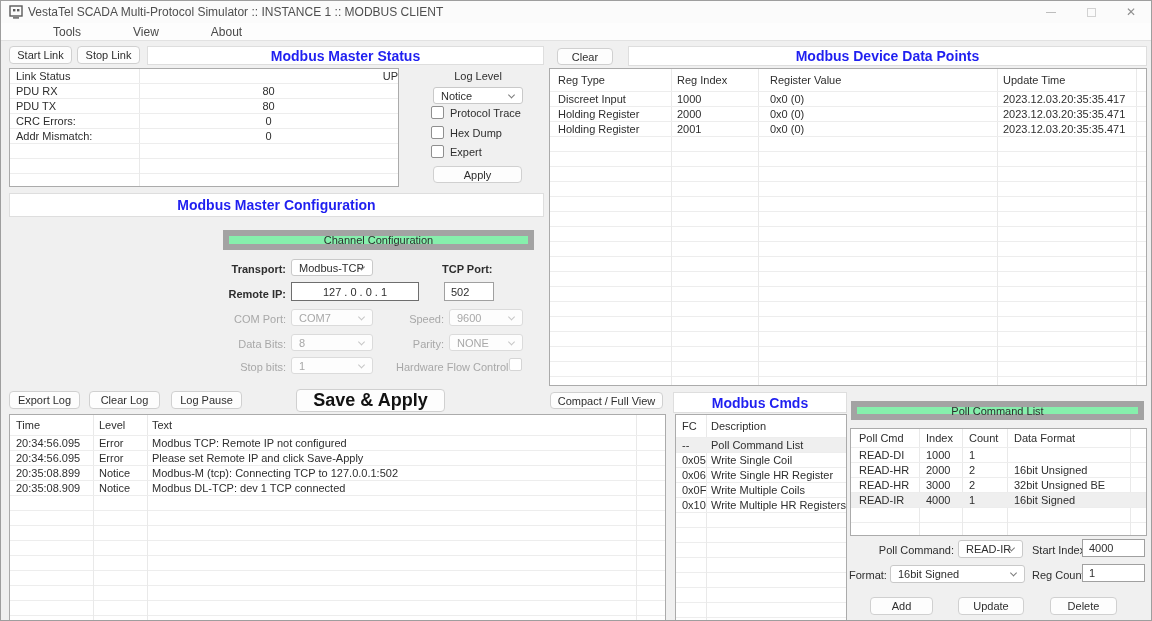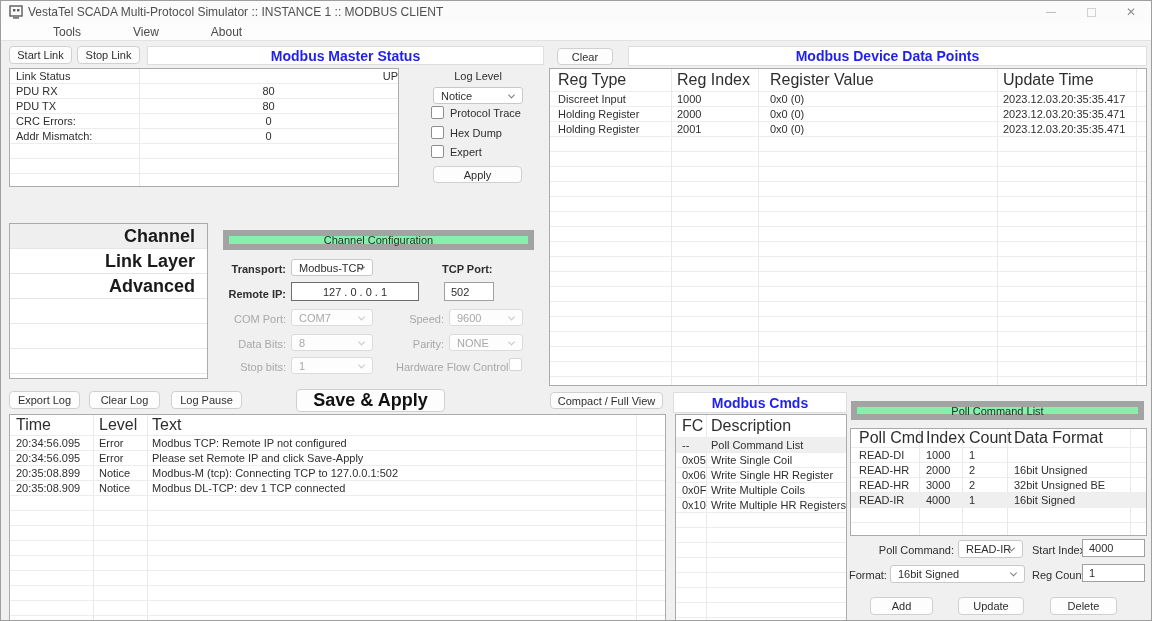--- a/index.html
+++ b/index.html
@@ -18,21 +18,21 @@
   
   .menubar { position:absolute; left:0; top:22px; width:100%; height:18px; background:#fdfdfd; border-bottom:1px solid #e2e2e2; display:flex; align-items:center; padding-left:8px; }
   .menuitem { font-size:12px; color:#4a4a4a; padding:0 8px;margin-left:36px; }
   
   .btn { position:absolute; background:#fdfdfd; border:1px solid #d0d0d0; border-radius:4px; font-size:11px; color:#2e2e2e; display:flex; align-items:center; justify-content:center; white-space:nowrap; }
   .hdrbar { position:absolute; background:#ffffff; border:1px solid #dedede; display:flex; align-items:center; justify-content:center; font-weight:bold; font-size:14px; color:var(--accent,#1f1ff0); white-space:nowrap; }
   .tbl { position:absolute; background:#fff; border:1px solid #ababab; display:flex; flex-direction:column; overflow:hidden; }
   .vline { position:absolute; top:0; bottom:0; width:1px; background:#e9e9e9; }
   .trow { position:relative; height:15px; border-bottom:1px solid #ededed; flex:none; font-size:11px; color:#2e2e2e; }
   .trow.sel { background:#efefef; }
-  .thead { position:relative; flex:none; font-size:16px; color:#2e2e2e; border-bottom:1px solid #ededed; }
+  .thead { position:relative; flex:none; font-size:11px; color:#2e2e2e; border-bottom:1px solid #ededed; }
   .cell { position:absolute; top:50%; transform:translateY(-50%); white-space:nowrap; }
   .fill15 { flex:1; background:repeating-linear-gradient(to bottom,#ffffff 0 14px,#ededed 14px 15px); }
   .fill25 { flex:1; background:repeating-linear-gradient(to bottom,#ffffff 0 24px,#e7e7e7 24px 25px); }
   .lbl { position:absolute; font-size:11px; color:#2e2e2e; white-space:nowrap; }
   .lbl.b { font-weight:bold; }
   .lbl.dis { color:#a8a8a8; }
   .lbl.r { text-align:right; }
   .select { position:absolute; background:#fff; border:1px solid #c9c9c9; border-radius:3px; font-size:11px; color:#2e2e2e; display:flex; align-items:center; padding:0 18px 0 7px; white-space:nowrap; }
   .chev { position:absolute; right:8px; top:50%; width:5px; height:5px; border-right:1px solid #7a7a7a; border-bottom:1px solid #7a7a7a; transform:translateY(-70%) rotate(45deg); }
   .select.dis { color:#a8a8a8; border-color:#dbdbdb; background:#fdfdfd; }
@@ -153,27 +153,22 @@
     </div>
     <div class="trow">
       <span class="cell" style="left:8px">Holding Register</span>
       <span class="cell" style="left:127px">2001</span>
       <span class="cell" style="left:220px">0x0 (0)</span>
       <span class="cell" style="left:453px">2023.12.03.20:35:35.471</span>
     </div>
     <div class="fill15"></div>
   </div>
 
-
-  <div class="tbl" style="left:8px;top:222px;width:199px;height:156px">
-    <div class="navrow sel">Channel</div>
-    <div class="navrow">Link Layer</div>
-    <div class="navrow">Advanced</div>
-    <div class="fill25"></div>
-  </div>
+  <div class="hdrbar" style="left:8px;top:192px;width:535px;height:24px">Modbus Master Configuration</div>
+
 
   <div class="groupbox" style="left:222px;top:229px;width:311px;height:20px">Channel Configuration</div>
 
   <div class="lbl b r" style="left:200px;top:262px;width:85px">Transport:</div>
   <div class="select" style="left:290px;top:258px;width:82px;height:17px">
     <span>Modbus-TCP</span>
     <span class="chev"></span>
   </div>
   <div class="lbl b" style="left:441px;top:262px">TCP Port:</div>
 

